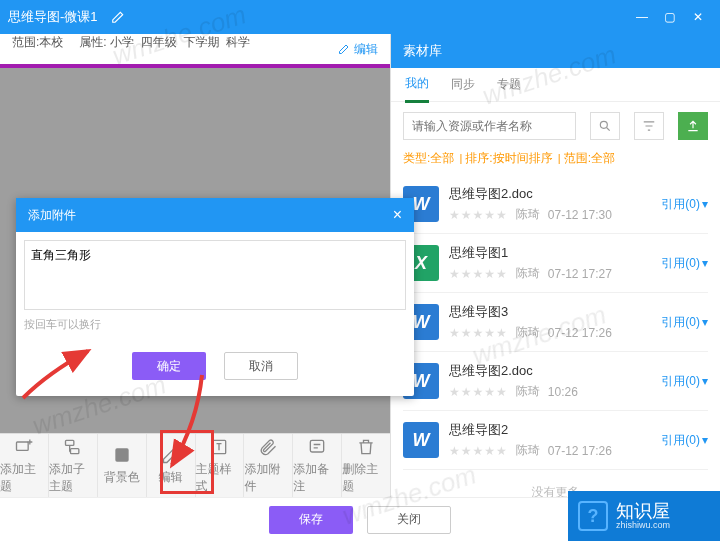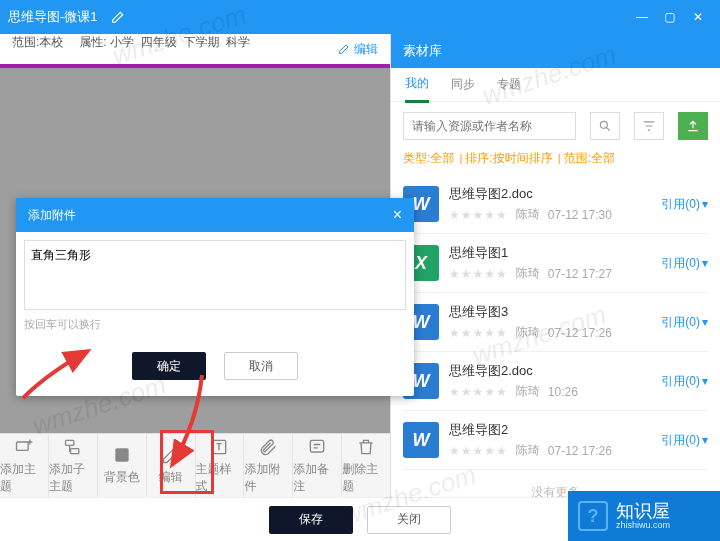--- a/index.html
+++ b/index.html
@@ -16,21 +16,21 @@
 .metabar .editlink{margin-left:auto;color:#2196f3;display:flex;align-items:center;gap:4px;cursor:pointer}
 .canvas{flex:1;background:#9e9e9e;position:relative}
 .dialog{position:absolute;left:16px;top:130px;width:398px;background:#fff;border-radius:2px;box-shadow:0 2px 10px rgba(0,0,0,.3)}
 .dlg-head{background:#2196f3;color:#fff;height:34px;display:flex;align-items:center;padding:0 12px}
 .dlg-head .x{margin-left:auto;cursor:pointer;font-size:16px}
 .dlg-body{padding:8px}
 .dlg-ta{width:100%;height:70px;border:1px solid #ddd;padding:6px;font-size:12px;resize:none;outline:none}
 .dlg-hint{color:#aaa;font-size:11px;margin-top:4px}
 .dlg-btns{display:flex;justify-content:center;gap:18px;padding:12px 0 16px}
 .btn{min-width:74px;height:28px;display:flex;align-items:center;justify-content:center;border-radius:2px;cursor:pointer;font-size:12px}
-.btn.primary{background:#0f172a;color:#fff}
+.btn.primary{background:#8b5cf6;color:#fff}
 .btn.plain{background:#fff;border:1px solid #ccc;color:#555}
 .arrow1{position:absolute;left:18px;top:275px;pointer-events:none}
 .arrow2{position:absolute;left:157px;top:305px;pointer-events:none}
 .redbox{position:absolute;border:3px solid #e53935;pointer-events:none}
 .toolbar{height:64px;background:#f5f5f5;border-top:1px solid #ddd;display:flex}
 .tbtn{flex:1;display:flex;flex-direction:column;align-items:center;justify-content:center;gap:4px;color:#888;cursor:pointer;border-right:1px solid #e5e5e5}
 .tbtn:last-child{border-right:none}
 .tbtn svg{width:20px;height:20px}
 .right{flex:1;display:flex;flex-direction:column;background:#fff}
 .rhead{background:#2196f3;color:#fff;height:34px;display:flex;align-items:center;padding:0 12px;font-size:13px}

